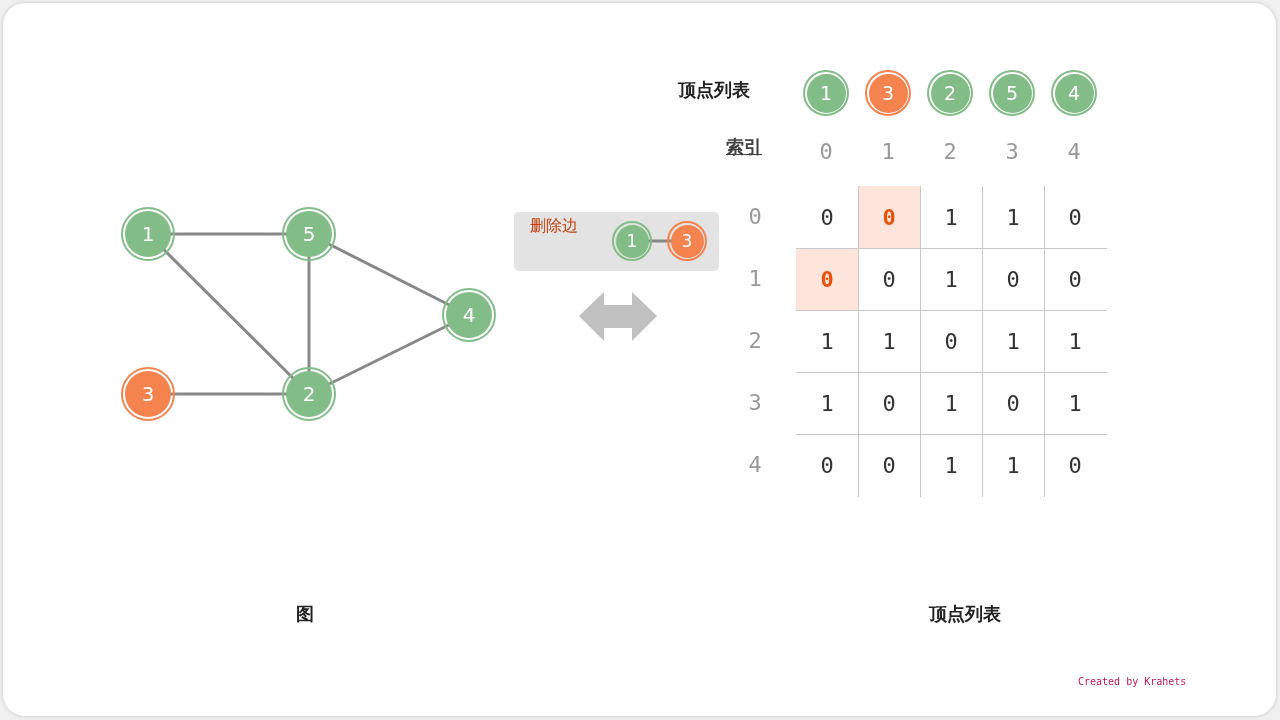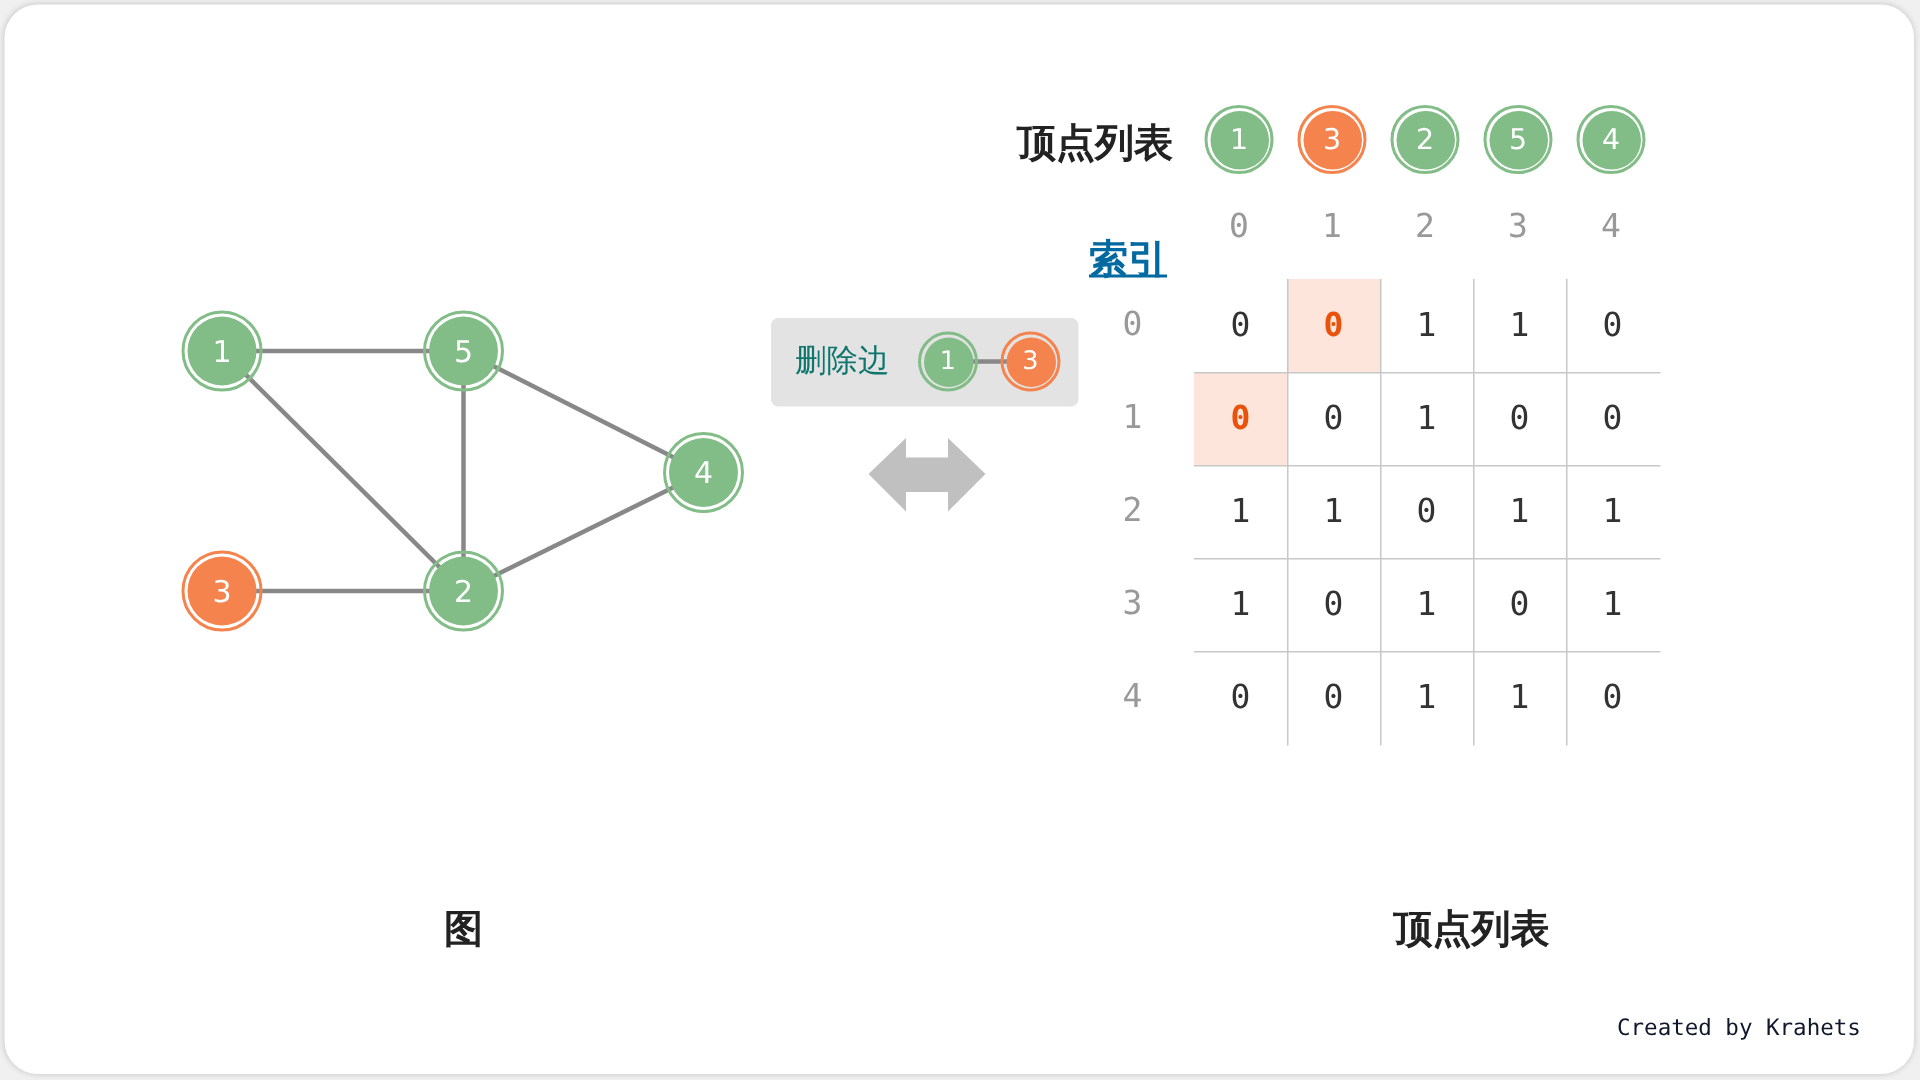--- a/index.html
+++ b/index.html
@@ -9,29 +9,29 @@
   .node { position: absolute; width: 54px; height: 54px; border-radius: 50%; box-sizing: border-box; border: 2px solid; display: flex; align-items: center; justify-content: center; }
   .node .inner { width: 46px; height: 46px; border-radius: 50%; display: flex; align-items: center; justify-content: center; color: #fff; font-size: 20px; font-family: "DejaVu Sans", sans-serif; }
   .green { border-color: #82bd87; }
   .green .inner { background: #82bd87; }
   .orange { border-color: #f5834e; }
   .orange .inner { background: #f5834e; }
   .small.node { width: 40px; height: 40px; }
   .small.node .inner { width: 33px; height: 33px; font-size: 17px; }
   .list-node { width: 46px; height: 46px; }
   .list-node .inner { width: 39px; height: 39px; font-size: 19px; }
-  .label-title { position: absolute; font-weight: bold; font-size: 26px; color: #222; }
+  .label-title { position: absolute; font-weight: bold; font-size: 18px; color: #222; }
   .idx { position: absolute; font-family: "DejaVu Sans Mono", monospace; font-size: 22px; color: #999; text-align: center; width: 40px; }
   .cell { position: absolute; width: 62px; height: 62px; box-sizing: border-box; display: flex; align-items: center; justify-content: center; font-family: "DejaVu Sans Mono", monospace; font-size: 22px; color: #333; }
   .cell.hl { background: #fde5dc; color: #e8520a; font-weight: bold; }
   .vline { position: absolute; width: 1px; background: #c8c8c8; }
   .hline { position: absolute; height: 1px; background: #c8c8c8; }
   .tag { position: absolute; left: 514px; top: 212px; width: 205px; height: 59px; background: #e3e3e3; border-radius: 5px; }
-  .tag-text { position: absolute; left: 530px; top: 226px; font-size: 21px; color: #0f766e; }
-  .credit { position: absolute; left: 1078px; top: 676px; font-family: "DejaVu Sans Mono", monospace; font-size: 15px; color: #0f172a; }
+  .tag-text { position: absolute; left: 530px; top: 216px; font-size: 16px; color: #c2410c; }
+  .credit { position: absolute; left: 1078px; top: 676px; font-family: "DejaVu Sans Mono", monospace; font-size: 10px; color: #be185d; }
 </style>
 </head>
 <body>
 
 <div class="frame"></div>
 
 <svg class="abs" style="left:0;top:0;" width="1280" height="720">
   <g stroke="#888" stroke-width="3">
     <line x1="148" y1="234" x2="309" y2="234"></line>
     <line x1="148" y1="234" x2="309" y2="394"></line>
@@ -86,21 +86,21 @@
 <div class="node green list-node" style="left:927px;top:70px;">
     <div class="inner">2</div>
   </div>
 <div class="node green list-node" style="left:989px;top:70px;">
     <div class="inner">5</div>
   </div>
 <div class="node green list-node" style="left:1051px;top:70px;">
     <div class="inner">4</div>
   </div>
 
-<div class="label-title" style="left:726px;top:155px;color:#0369a1;text-decoration:underline;">索引</div>
+<div class="label-title" style="left:726px;top:135px;color:#404040;text-decoration:underline;">索引</div>
 <div class="idx" style="left:806px;top:139px;">0</div>
 <div class="idx" style="left:868px;top:139px;">1</div>
 <div class="idx" style="left:930px;top:139px;">2</div>
 <div class="idx" style="left:992px;top:139px;">3</div>
 <div class="idx" style="left:1054px;top:139px;">4</div>
 
 <div class="idx" style="left:735px;top:204px;">0</div>
 <div class="idx" style="left:735px;top:266px;">1</div>
 <div class="idx" style="left:735px;top:328px;">2</div>
 <div class="idx" style="left:735px;top:390px;">3</div>

